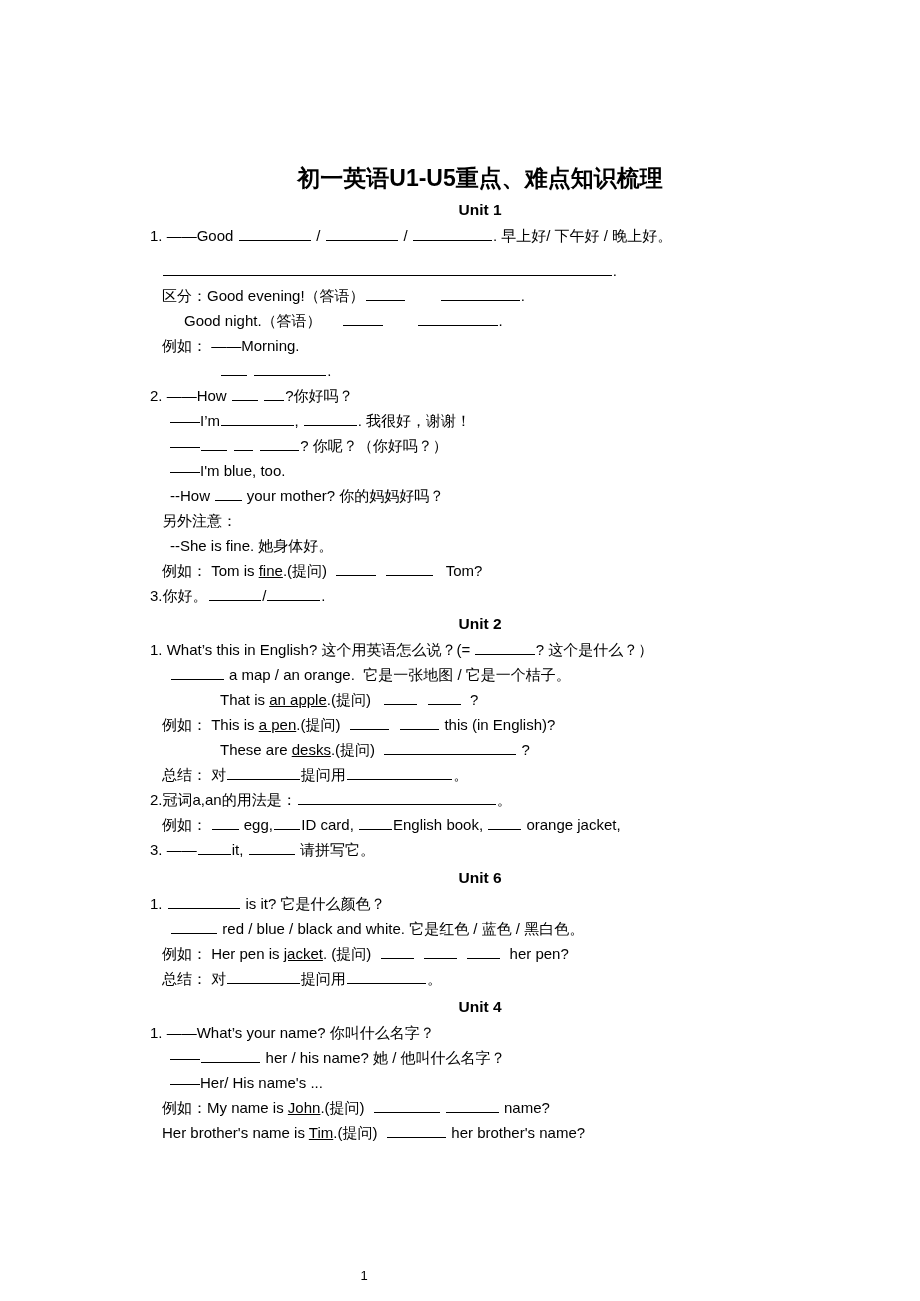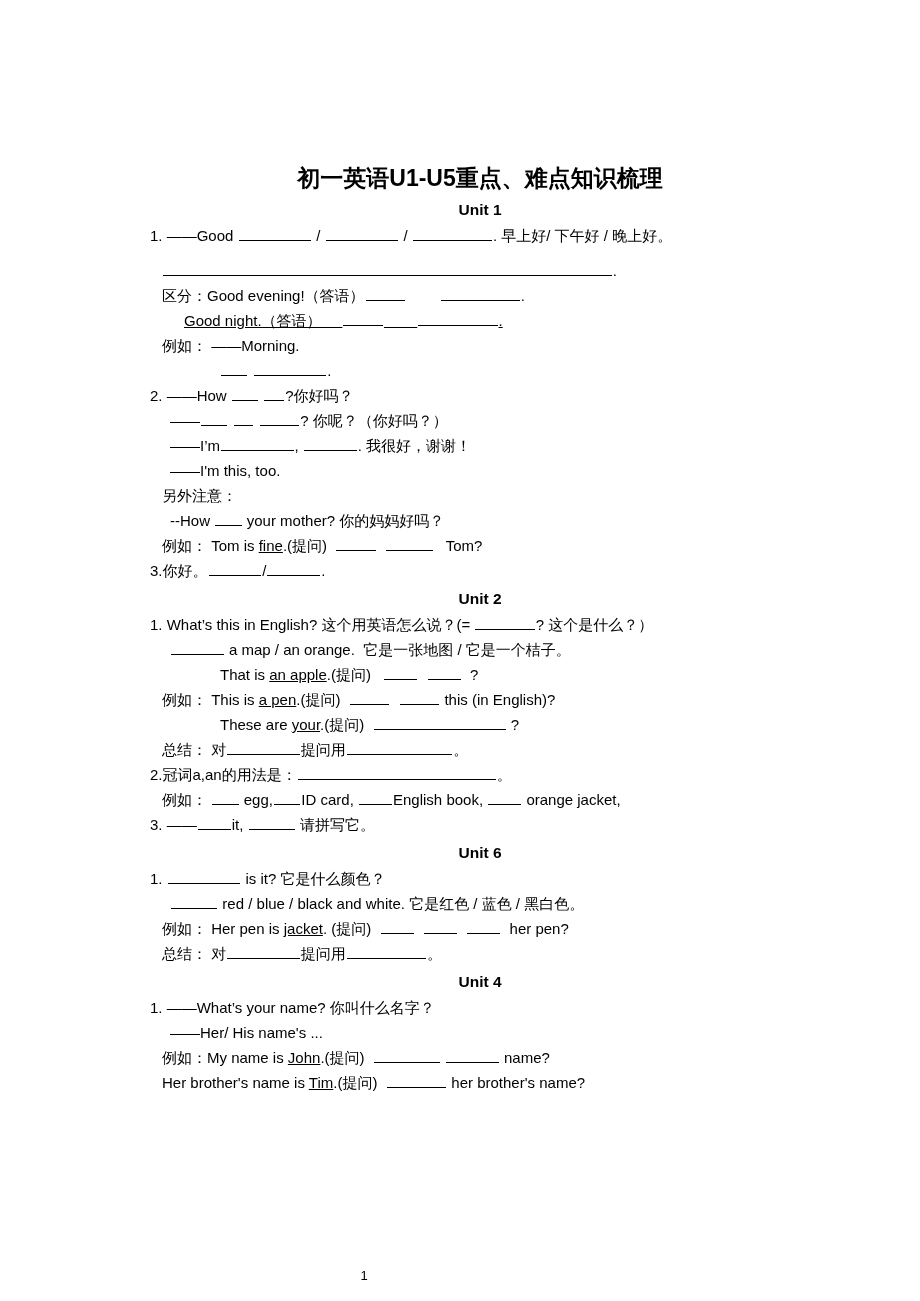--- a/index.html
+++ b/index.html
@@ -44,21 +44,21 @@
   .ln {
     font-size: 15px;
     line-height: 25px;
     white-space: pre;
     margin: 0;
   }
   
   .i0  { padding-left: 0px; }
   .i1  { padding-left: 12px; }
   .i2  { padding-left: 20px; }
-  .i3  { padding-left: 34px; text-decoration: underline; }
+  .i3  { padding-left: 34px; }
   .i4  { padding-left: 70px; }
   .i5  { padding-left: 58px; }
 
   
   .bl {
     display: inline-block;
     border-bottom: 1.3px solid #000;
     vertical-align: baseline;
     height: 15px;
     margin: 0 1px;
@@ -88,50 +88,52 @@
     <div class="unit-head">Unit 1</div>
 
     <div class="ln i0"><span>1. ——Good <span class="bl" style="width: 72.6px;"></span> / <span class="bl" style="width: 72.6px;"></span> / <span class="bl" style="width: 79.2px;"></span>. 早上好/ 下午好 / 晚上好。</span></div>
     <div class="gap"></div>
     <div class="ln i1"><span><span class="bl" style="width: 448.8px;"></span>.</span></div>
     <div class="ln i1"><span>区分：Good evening!（答语）<span class="bl" style="width: 39.6px;"></span>        <span class="bl" style="width: 79.2px;"></span>.</span></div>
     <div class="ln i3"><span>Good night.（答语）     <span class="bl" style="width: 39.6px;"></span>        <span class="bl" style="width: 79.2px;"></span>.</span></div>
     <div class="ln i1"><span>例如： ——Morning.</span></div>
     <div class="ln i4"><span><span class="bl" style="width: 26.4px;"></span> <span class="bl" style="width: 72.6px;"></span>.</span></div>
     <div class="ln i0"><span>2. ——How <span class="bl" style="width: 26.4px;"></span> <span class="bl" style="width: 19.8px;"></span>?你好吗？</span></div>
+    <div class="ln i2"><span>——I’m<span class="bl" style="width: 72.6px;"></span>, <span class="bl" style="width: 52.8px;"></span>. 我很好，谢谢！</span></div>
     <div class="ln i2"><span>——<span class="bl" style="width: 26.4px;"></span> <span class="bl" style="width: 19.8px;"></span> <span class="bl" style="width: 39.6px;"></span>? 你呢？（你好吗？）</span></div>
-    <div class="ln i2"><span>——I’m<span class="bl" style="width: 72.6px;"></span>, <span class="bl" style="width: 52.8px;"></span>. 我很好，谢谢！</span></div>
-    <div class="ln i2"><span>——I'm this, too.</span></div>
+    <div class="ln i2"><span>——I'm blue, too.</span></div>
+    <div class="ln i2"><span>--How <span class="bl" style="width: 26.4px;"></span> your mother? 你的妈妈好吗？</span></div>
     <div class="ln i1"><span>另外注意：</span></div>
-    <div class="ln i2"><span>--How <span class="bl" style="width: 26.4px;"></span> your mother? 你的妈妈好吗？</span></div>
+    <div class="ln i2"><span>--She is fine. 她身体好。</span></div>
     <div class="ln i1"><span>例如： Tom is <span class="u">fine</span>.(提问)  <span class="bl" style="width: 39.6px;"></span>  <span class="bl" style="width: 46.2px;"></span>   Tom?</span></div>
     <div class="ln i0"><span>3.你好。<span class="bl" style="width: 52.8px;"></span>/<span class="bl" style="width: 52.8px;"></span>.</span></div>
 
     <div class="unit-head">Unit 2</div>
 
     <div class="ln i0"><span>1. What’s this in English? 这个用英语怎么说？(= <span class="bl" style="width: 59.4px;"></span>? 这个是什么？）</span></div>
     <div class="ln i2"><span><span class="bl" style="width: 52.8px;"></span> a map / an orange.  它是一张地图 / 它是一个桔子。</span></div>
     <div class="ln i4"><span>That is <span class="u">an apple</span>.(提问)   <span class="bl" style="width: 33px;"></span>  <span class="bl" style="width: 33px;"></span>  ?</span></div>
     <div class="ln i1"><span>例如： This is <span class="u">a pen</span>.(提问)  <span class="bl" style="width: 39.6px;"></span>  <span class="bl" style="width: 39.6px;"></span> this (in English)?</span></div>
-    <div class="ln i4"><span>These are <span class="u">your</span>.(提问)  <span class="bl" style="width: 132px;"></span> ?</span></div>
+    <div class="ln i4"><span>These are <span class="u">desks</span>.(提问)  <span class="bl" style="width: 132px;"></span> ?</span></div>
     <div class="ln i1"><span>总结： 对<span class="bl" style="width: 72.6px;"></span>提问用<span class="bl" style="width: 105.6px;"></span>。</span></div>
     <div class="ln i0"><span>2.冠词a,an的用法是：<span class="bl" style="width: 198px;"></span>。</span></div>
     <div class="ln i1"><span>例如： <span class="bl" style="width: 26.4px;"></span> egg,<span class="bl" style="width: 26.4px;"></span>ID card, <span class="bl" style="width: 33px;"></span>English book, <span class="bl" style="width: 33px;"></span> orange jacket,</span></div>
     <div class="ln i0"><span>3. ——<span class="bl" style="width: 33px;"></span>it, <span class="bl" style="width: 46.2px;"></span> 请拼写它。</span></div>
 
     <div class="unit-head">Unit 6</div>
 
     <div class="ln i0"><span>1. <span class="bl" style="width: 72.6px;"></span> is it? 它是什么颜色？</span></div>
     <div class="ln i2"><span><span class="bl" style="width: 46.2px;"></span> red / blue / black and white. 它是红色 / 蓝色 / 黑白色。</span></div>
     <div class="ln i1"><span>例如： Her pen is <span class="u">jacket</span>. (提问)  <span class="bl" style="width: 33px;"></span>  <span class="bl" style="width: 33px;"></span>  <span class="bl" style="width: 33px;"></span>  her pen?</span></div>
     <div class="ln i1"><span>总结： 对<span class="bl" style="width: 72.6px;"></span>提问用<span class="bl" style="width: 79.2px;"></span>。</span></div>
 
     <div class="unit-head">Unit 4</div>
 
     <div class="ln i0"><span>1. ——What’s your name? 你叫什么名字？</span></div>
+    <div class="ln i2"><span>——<span class="bl" style="width: 59.4px;"></span> her / his name? 她 / 他叫什么名字？</span></div>
     <div class="ln i2"><span>——Her/ His name's ...</span></div>
     <div class="ln i1"><span>例如：My name is <span class="u">John</span>.(提问)  <span class="bl" style="width: 66px;"></span> <span class="bl" style="width: 52.8px;"></span> name?</span></div>
     <div class="ln i1"><span>Her brother's name is <span class="u">Tim</span>.(提问)  <span class="bl" style="width: 59.4px;"></span> her brother's name?</span></div>
 
   </div>
 
   <div class="pagenum">1</div>
 </div>
 
 </body></html>

